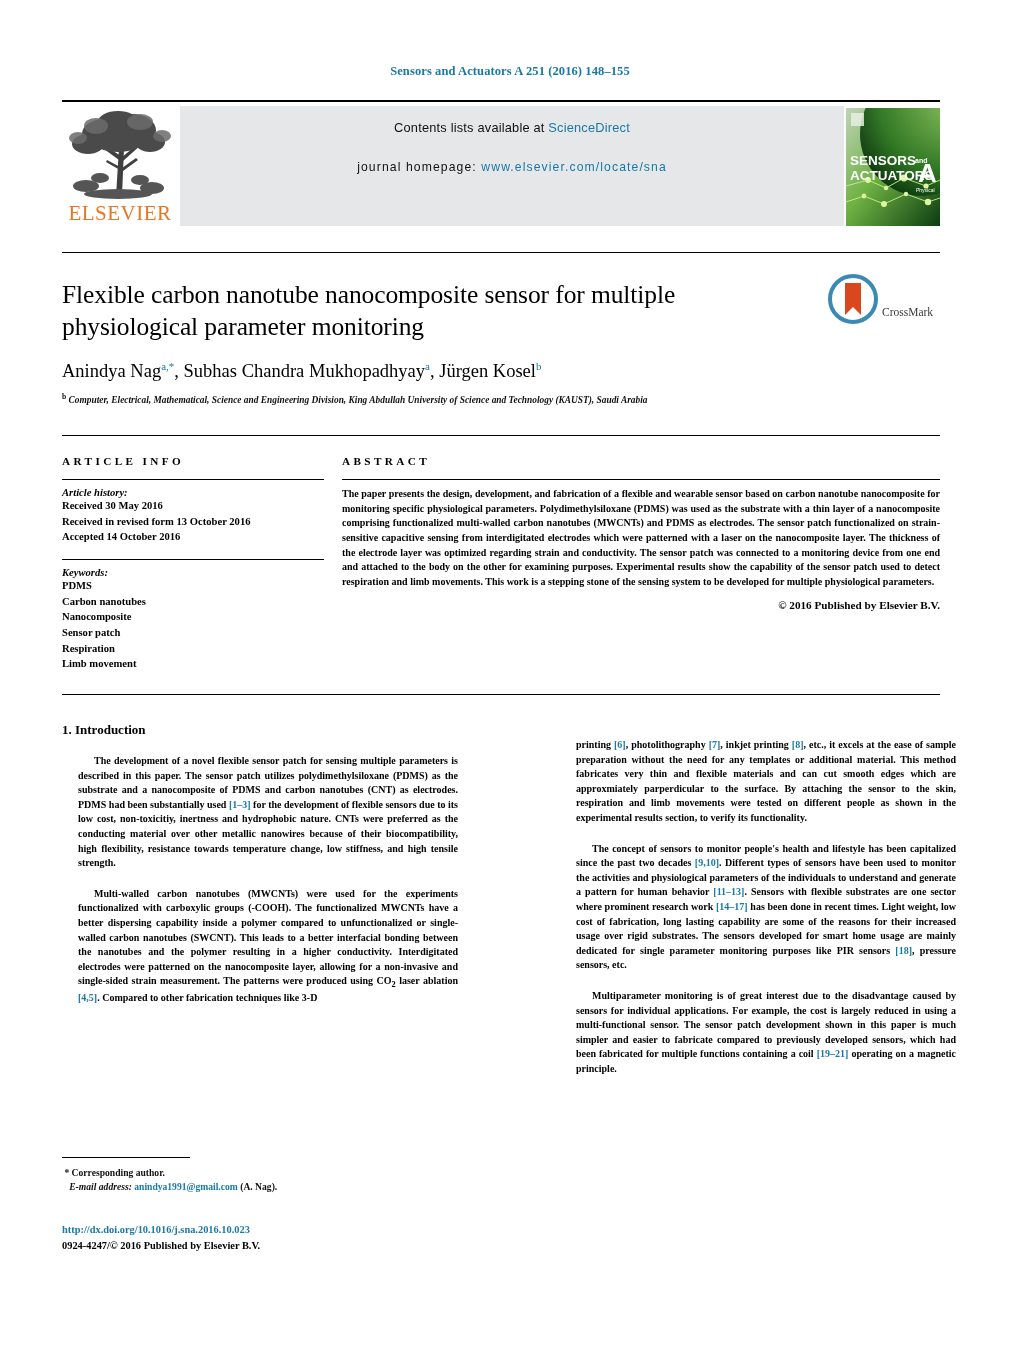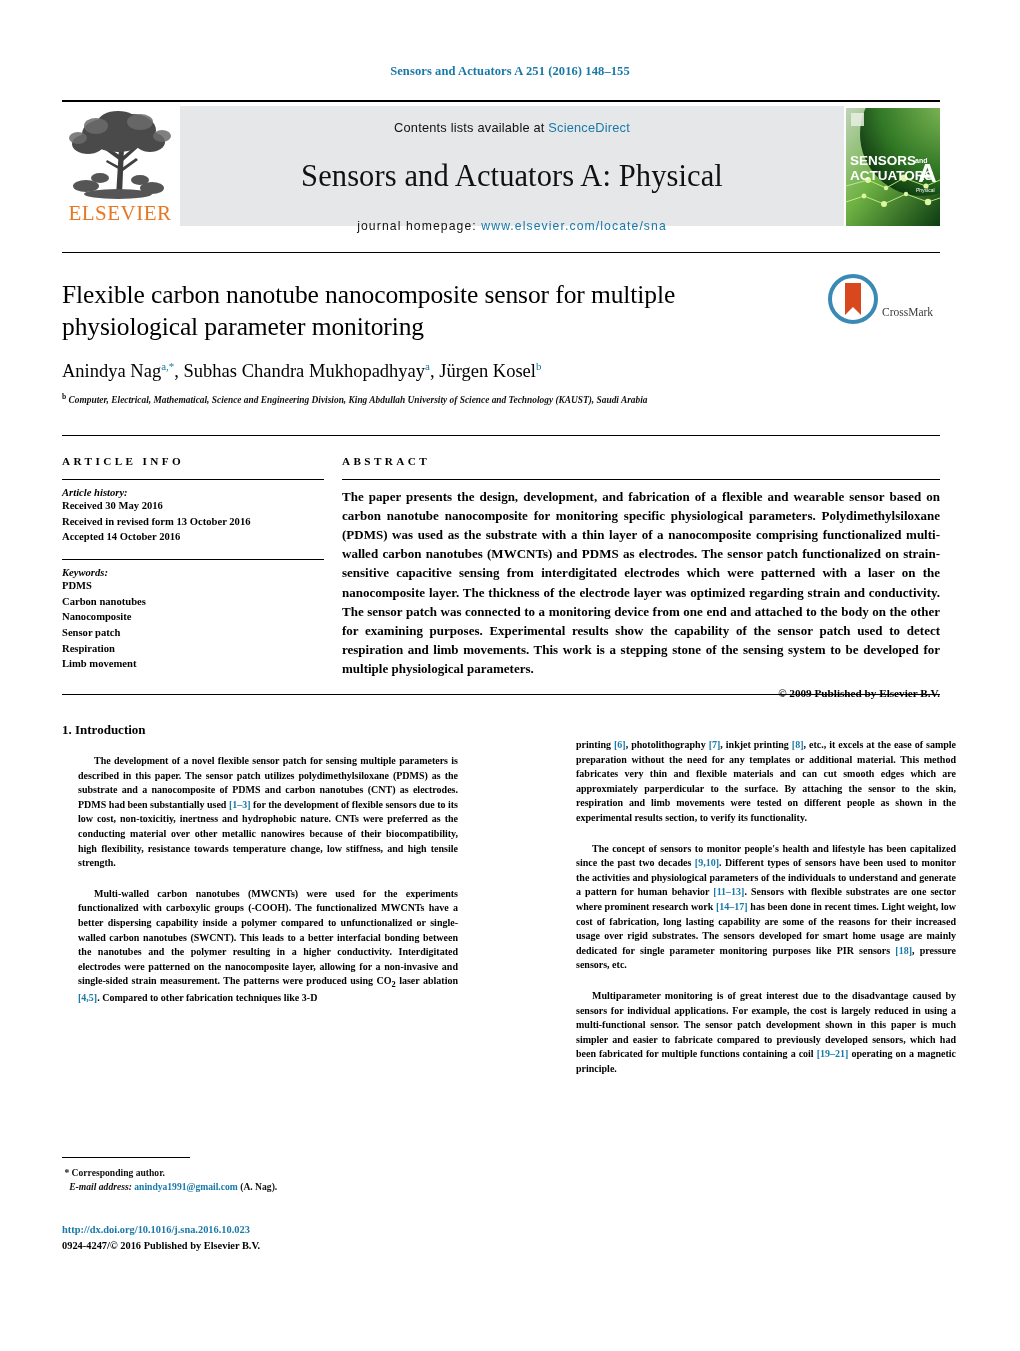--- a/index.html
+++ b/index.html
@@ -215,21 +215,21 @@
     font-style: italic;
     font-weight: bold;
   }
   .hist-line, .kw-line {
     font-size: 10.6px;
     font-weight: bold;
     line-height: 1.48;
   }
   .kwblock { margin-top: 14px; }
   .abstract-text {
-    font-size: 13px;
+    font-size: 10px;
     font-weight: bold;
     line-height: 1.47;
     text-align: justify;
     color: #000;
   }
   .copyright {
     margin-top: 9px;
     font-size: 11.2px;
     font-weight: bold;
     text-align: right;
@@ -352,21 +352,20 @@
             <ellipse cx="74" cy="72" rx="9" ry="5"></ellipse>
           </g>
         </svg>
         <div class="elsevier-word">ELSEVIER</div>
       </div>
 
       <div class="banner-mid">
         <div class="contents-line">
           <span>Contents lists available at </span><span class="sd">ScienceDirect</span>
         </div>
-        <div class="journal-title">Sensors and Actuators A: Physical</div>
         <div class="homepage-line">
           <span>journal homepage: </span><span class="url">www.elsevier.com/locate/sna</span>
         </div>
       </div>
 
       <div class="cover-cell">
         <div class="cover">
           <svg viewBox="0 0 94 118" width="94" height="118">
             <defs>
               <linearGradient id="cg" x1="0" y1="0" x2="1" y2="1">
@@ -455,21 +454,21 @@
           <div class="kw-line">Limb movement</div>
         </div>
       </div>
 
       <div class="col-gap"></div>
 
       <div class="col-abs">
         <div class="sec-head">ABSTRACT</div>
         <div class="hrule"></div>
         <div class="abstract-text">The paper presents the design, development, and fabrication of a flexible and wearable sensor based on carbon nanotube nanocomposite for monitoring specific physiological parameters. Polydimethylsiloxane (PDMS) was used as the substrate with a thin layer of a nanocomposite comprising functionalized multi-walled carbon nanotubes (MWCNTs) and PDMS as electrodes. The sensor patch functionalized on strain-sensitive capacitive sensing from interdigitated electrodes which were patterned with a laser on the nanocomposite layer. The thickness of the electrode layer was optimized regarding strain and conductivity. The sensor patch was connected to a monitoring device from one end and attached to the body on the other for examining purposes. Experimental results show the capability of the sensor patch used to detect respiration and limb movements. This work is a stepping stone of the sensing system to be developed for multiple physiological parameters.</div>
-        <div class="copyright">© 2009 Published by Elsevier B.V.</div>
+        <div class="copyright">© 2016 Published by Elsevier B.V.</div>
       </div>
 
     </div>
   </div>
 
   <div class="bodyrule"></div>
 
   <div class="body">
     <div class="bcol">
       <div class="sec-title">

